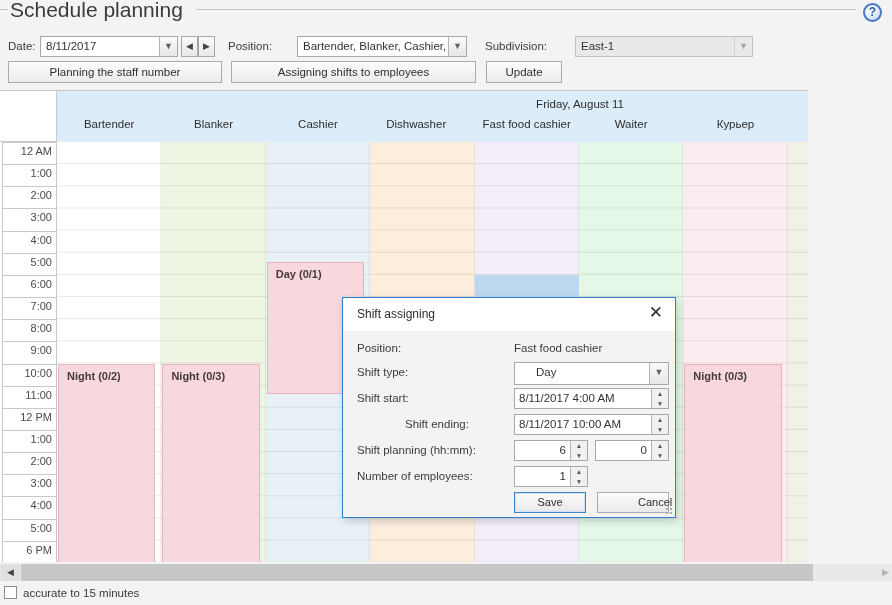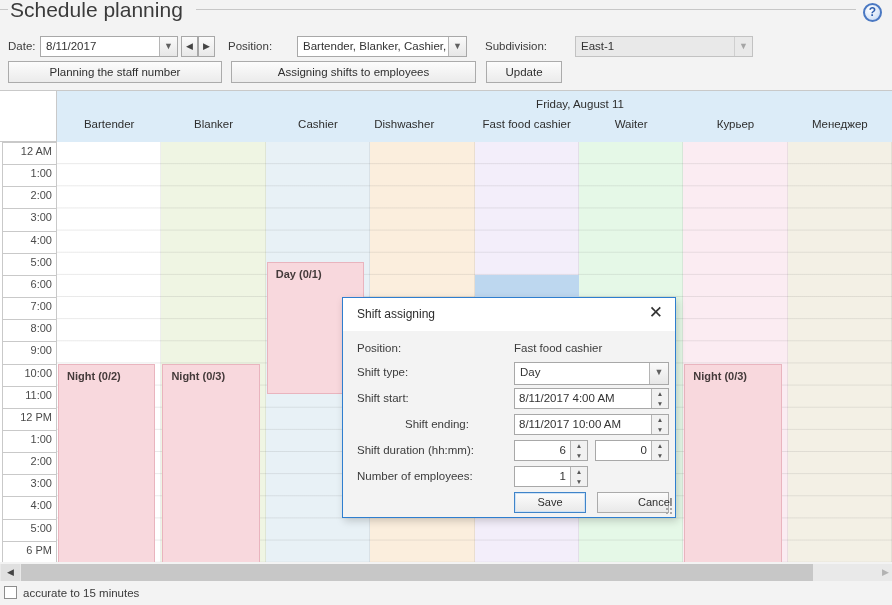--- a/index.html
+++ b/index.html
@@ -24,21 +24,21 @@
   .combo.disabled .carrow { background:#e9e9e9; color:#a5a5a5; border-left-color:#cfcfcf; }
   .navbtn { position:absolute; top:36px; width:17px; height:21px; border:1px solid #a8a8a8;
     background:linear-gradient(#fbfbfb,#e8e8e8); text-align:center; font-size:9px; line-height:19px; color:#444; cursor:pointer; }
 
   
   .abtn { position:absolute; top:61px; height:22px; border:1px solid #ababab;
     background:linear-gradient(#fcfcfc,#ebebeb); font-size:11.5px; color:#2f2f2f;
     text-align:center; line-height:20px; cursor:pointer; }
 
   
-  #grid { position:absolute; left:0; top:90px; width:892px; height:472px; background:#fff;
+  #grid { position:absolute; left:0; top:90px; width:808px; height:472px; background:#fff;
     border-top:1px solid #c9c9c9; overflow:hidden; }
   #grid-header-bg { position:absolute; left:57px; top:0; width:835px; height:51px; background:#dcecf8; }
   #corner-cell { position:absolute; left:0; top:0; width:57px; height:51px; background:#fff;
     border-right:1px solid #c9c9c9; border-bottom:1px solid #c9c9c9; }
   #day-title { position:absolute; top:7px; left:580px; transform:translateX(-50%);
     font-size:11.5px; color:#2e2e2e; white-space:nowrap; }
   .colhdr { position:absolute; top:27px; height:18px; font-size:11.5px; color:#2e2e2e; text-align:center; }
   .bodycol { position:absolute; top:51px; height:421px; border-right:1px solid rgba(90,90,90,0.10);
     background-image:linear-gradient(to top, rgba(90,90,90,0.13) 1px, transparent 1px);
     background-size:100% 22.15px; }
@@ -62,21 +62,21 @@
 
   
   #dialog { position:absolute; left:342px; top:297px; width:334px; height:221px;
     background:#f3f3f3; border:1px solid #2e7ecf; box-shadow:2px 3px 8px rgba(0,0,0,0.18); z-index:10; }
   #dialog .dtitlebar { position:absolute; left:0; top:0; right:0; height:33px; background:#fff; }
   #dialog .dtitle { position:absolute; left:14px; top:9px; font-size:12px; color:#2c2c2c; }
   #dialog .dclose { position:absolute; right:12px; top:5px; font-size:17px; color:#333; cursor:pointer; line-height:20px; }
   #dialog .dlbl { position:absolute; left:14px; font-size:11.5px; color:#3c3c3c; }
   #dialog .dval { position:absolute; left:171px; font-size:11.5px; color:#3c3c3c; }
   #dialog .dcombo { position:absolute; left:171px; width:155px; height:23px; background:#fff;
-    border:1px solid #a8a8a8; display:flex; }
+    border:1px solid #a8a8a8; display:flex;padding-left:16px; }
   #dialog .dcombo .ctext { flex:1; font-size:11.5px; line-height:19px; padding-left:5px; white-space:nowrap; overflow:hidden; }
   #dialog .dcombo .carrow { width:19px; border-left:1px solid #b5b5b5; background:linear-gradient(#fafafa,#e7e7e7);
     text-align:center; font-size:9px; line-height:19px; color:#606060; }
   .spin { position:absolute; height:21px; background:#fff; border:1px solid #a8a8a8; display:flex; }
   .spin .stext { flex:1; font-size:11.5px; line-height:19px; padding:0 4px; white-space:nowrap; overflow:hidden; }
   .spin .stext.num { text-align:right; }
   .spin .sbtns { width:17px; border-left:1px solid #b5b5b5; display:flex; flex-direction:column; background:#f1f1f1; }
   .spin .sbtns span { flex:1; text-align:center; font-size:6.5px; line-height:9px; color:#555; cursor:pointer; }
   .dbtn { position:absolute; top:194px; height:21px; width:72px; border:1px solid #ababab;
     background:linear-gradient(#fcfcfc,#e9e9e9); font-size:11px; color:#2f2f2f;
@@ -122,21 +122,21 @@
   <div id="grid">
     <div id="grid-header-bg"></div>
     <div id="corner-cell"></div>
     <div id="day-title">Friday, August 11</div>
   <div class="colhdr" style="left: 57px; width: 104.375px;">Bartender</div>
       <div class="bodycol" style="left: 57px; width: 104.375px; background-color: rgb(255, 255, 255);"></div>
       <div class="colhdr" style="left: 161.375px; width: 104.375px;">Blanker</div>
       <div class="bodycol" style="left: 161.375px; width: 104.375px; background-color: rgb(239, 245, 227);"></div>
       <div class="colhdr" style="left: 265.75px; width: 104.375px;">Cashier</div>
       <div class="bodycol" style="left: 265.75px; width: 104.375px; background-color: rgb(232, 241, 246);"></div>
-      <div class="colhdr" style="left: 352px; width: 104.375px;">Dishwasher</div>
+      <div class="colhdr" style="left: 364px; width: 104.375px;">Dishwasher</div>
       <div class="bodycol" style="left: 370.125px; width: 104.375px; background-color: rgb(251, 238, 221);"></div>
       <div class="colhdr" style="left: 474.5px; width: 104.375px;">Fast food cashier</div>
       <div class="bodycol" style="left: 474.5px; width: 104.375px; background-color: rgb(243, 238, 250);"></div>
       <div class="colhdr" style="left: 578.875px; width: 104.375px;">Waiter</div>
       <div class="bodycol" style="left: 578.875px; width: 104.375px; background-color: rgb(229, 248, 231);"></div>
       <div class="colhdr" style="left: 683.25px; width: 104.375px;">Курьер</div>
       <div class="bodycol" style="left: 683.25px; width: 104.375px; background-color: rgb(251, 236, 242);"></div>
       <div class="colhdr" style="left: 787.625px; width: 104.375px;">Менеджер</div>
       <div class="bodycol" style="left: 787.625px; width: 104.375px; background-color: rgb(243, 240, 229);"></div>
       <div class="timecell" style="top: 51px; text-align: right;">12 AM</div>
@@ -201,21 +201,21 @@
 
     <div class="dlbl" style="top:120px;margin-left:48px;">Shift ending:</div>
     <div class="spin" style="left:171px;top:116px;width:155px;">
       <div class="stext">8/11/2017 10:00 AM</div>
       <div class="sbtns">
           <span>▲</span>
           <span>▼</span>
         </div>
     </div>
 
-    <div class="dlbl" style="top:146px;">Shift duration (hh:mm):</div>
+    <div class="dlbl" style="top:146px;">Shift planning (hh:mm):</div>
     <div class="spin" style="left:171px;top:142px;width:74px;">
       <div class="stext num">6</div>
       <div class="sbtns">
           <span>▲</span>
           <span>▼</span>
         </div>
     </div>
     <div class="spin" style="left:252px;top:142px;width:74px;">
       <div class="stext num">0</div>
       <div class="sbtns">

